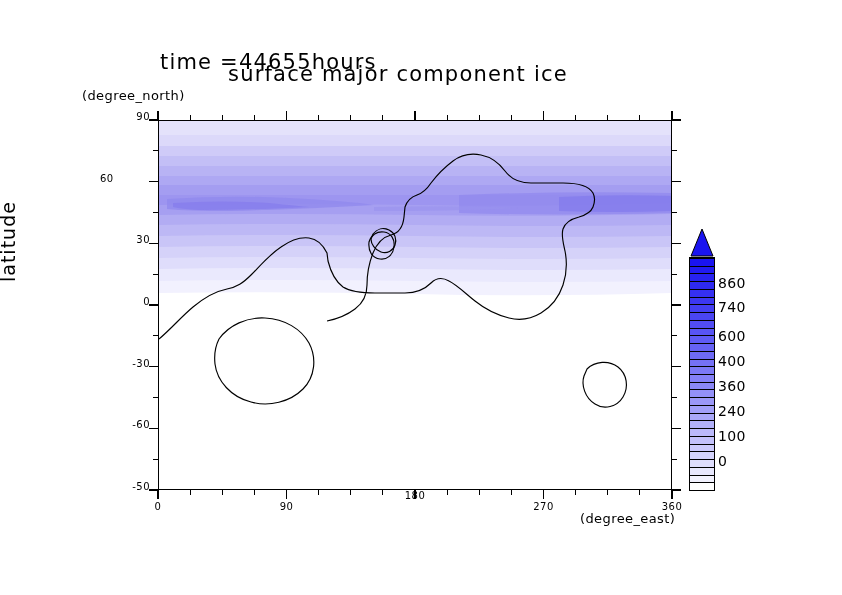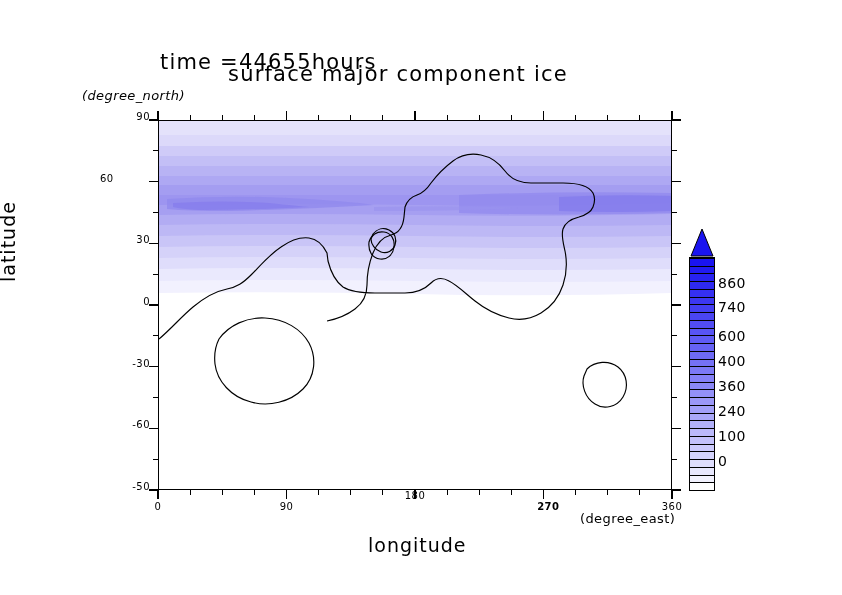--- a/index.html
+++ b/index.html
@@ -8,21 +8,21 @@
   .fig{position:absolute;left:0;top:0;width:842px;height:595px;}
 
   
   .title-line{position:absolute;white-space:pre;font-size:21px;
               font-family:"DejaVu Sans",sans-serif;color:#000;letter-spacing:1.2px;}
   #title-time{left:160px;top:50px;}
   #title-var {left:228px;top:62px;}
 
   
   .unit{position:absolute;white-space:pre;font-size:13px;letter-spacing:.4px;}
-  #unit-north{left:82px;top:88px;font-style:italic;}
+  #unit-north{left:82px;top:88px;}
   #unit-east {left:580px;top:511px;}
 
   
   #xlabel{position:absolute;left:368px;top:534px;font-size:19px;letter-spacing:1px;}
   #ylabel{position:absolute;left:-3px;top:282px;font-size:19px;letter-spacing:1px;
           transform:rotate(-90deg);transform-origin:left top;white-space:nowrap;}
 
   
   #plot{position:absolute;left:158px;top:120px;width:514px;height:370px;
         border:1.3px solid #000;box-sizing:border-box;background:#fff;overflow:hidden;}
@@ -44,21 +44,20 @@
 <body>
 
 <div class="fig">
 
   <div class="title-line" id="title-time">time =44655hours</div>
   <div class="title-line" id="title-var">surface major component ice</div>
 
   <div class="unit" id="unit-north">(degree_north)</div>
   <div class="unit" id="unit-east">(degree_east)</div>
 
-  <div id="xlabel">longitude</div>
   <div id="ylabel">latitude</div>
 
   <div id="plot">
     <svg width="514" height="370" viewBox="0 0 514 370">
       <defs>
         <clipPath id="clipPlot">
             <rect x="0" y="0" width="514" height="370"></rect>
           </clipPath>
       </defs>
 
@@ -221,21 +220,21 @@
     <div class="tk" style="left: 157.4px; top: 111px; width: 1.3px; height: 9px;"></div>
     <div class="tick-lbl" style="left: 142px; top: 501px; width: 32px; text-align: center;">0</div>
     <div class="tk" style="left: 285.9px; top: 490px; width: 1.3px; height: 9px;"></div>
     <div class="tk" style="left: 285.9px; top: 111px; width: 1.3px; height: 9px;"></div>
     <div class="tick-lbl" style="left: 270.5px; top: 501px; width: 32px; text-align: center;">90</div>
     <div class="tk" style="left: 414.4px; top: 490px; width: 1.3px; height: 9px;"></div>
     <div class="tk" style="left: 414.4px; top: 111px; width: 1.3px; height: 9px;"></div>
     <div class="tick-lbl" style="left: 399px; top: 490px; width: 32px; text-align: center;">180</div>
     <div class="tk" style="left: 542.9px; top: 490px; width: 1.3px; height: 9px;"></div>
     <div class="tk" style="left: 542.9px; top: 111px; width: 1.3px; height: 9px;"></div>
-    <div class="tick-lbl" style="left: 527.5px; top: 501px; width: 32px; text-align: right; font-weight: bold;">270</div>
+    <div class="tick-lbl" style="left: 527.5px; top: 501px; width: 32px; text-align: center;">270</div>
     <div class="tk" style="left: 671.4px; top: 490px; width: 1.3px; height: 9px;"></div>
     <div class="tk" style="left: 671.4px; top: 111px; width: 1.3px; height: 9px;"></div>
     <div class="tick-lbl" style="left: 656px; top: 501px; width: 32px; text-align: center;">360</div>
     <div class="tk" style="left: 189.625px; top: 490px; width: 1px; height: 5px;"></div>
     <div class="tk" style="left: 189.625px; top: 115px; width: 1px; height: 5px;"></div>
     <div class="tk" style="left: 221.75px; top: 490px; width: 1px; height: 5px;"></div>
     <div class="tk" style="left: 221.75px; top: 115px; width: 1px; height: 5px;"></div>
     <div class="tk" style="left: 253.875px; top: 490px; width: 1px; height: 5px;"></div>
     <div class="tk" style="left: 253.875px; top: 115px; width: 1px; height: 5px;"></div>
     <div class="tk" style="left: 318.125px; top: 490px; width: 1px; height: 5px;"></div>

